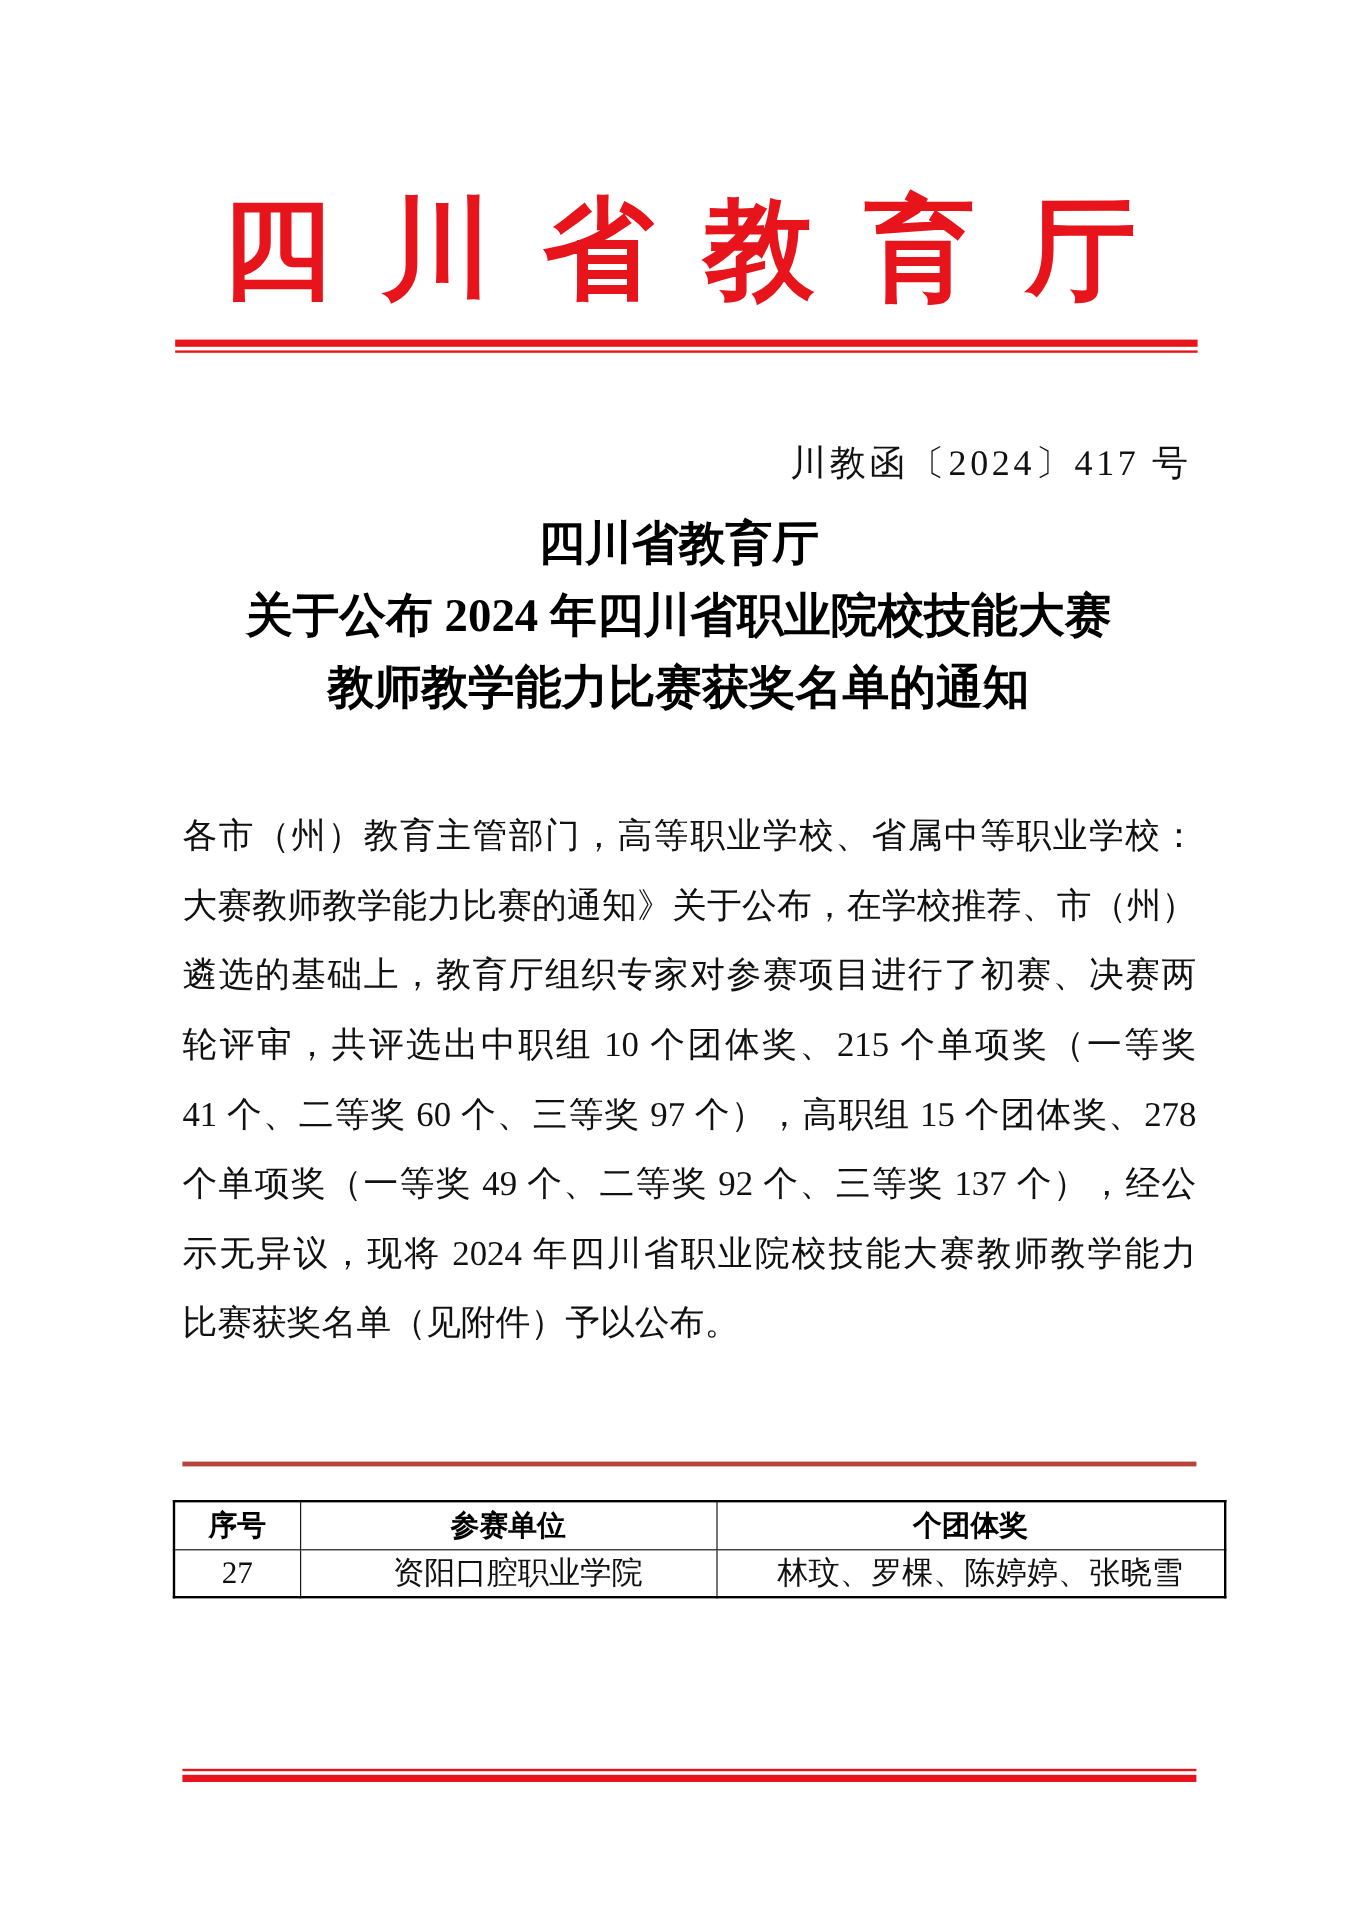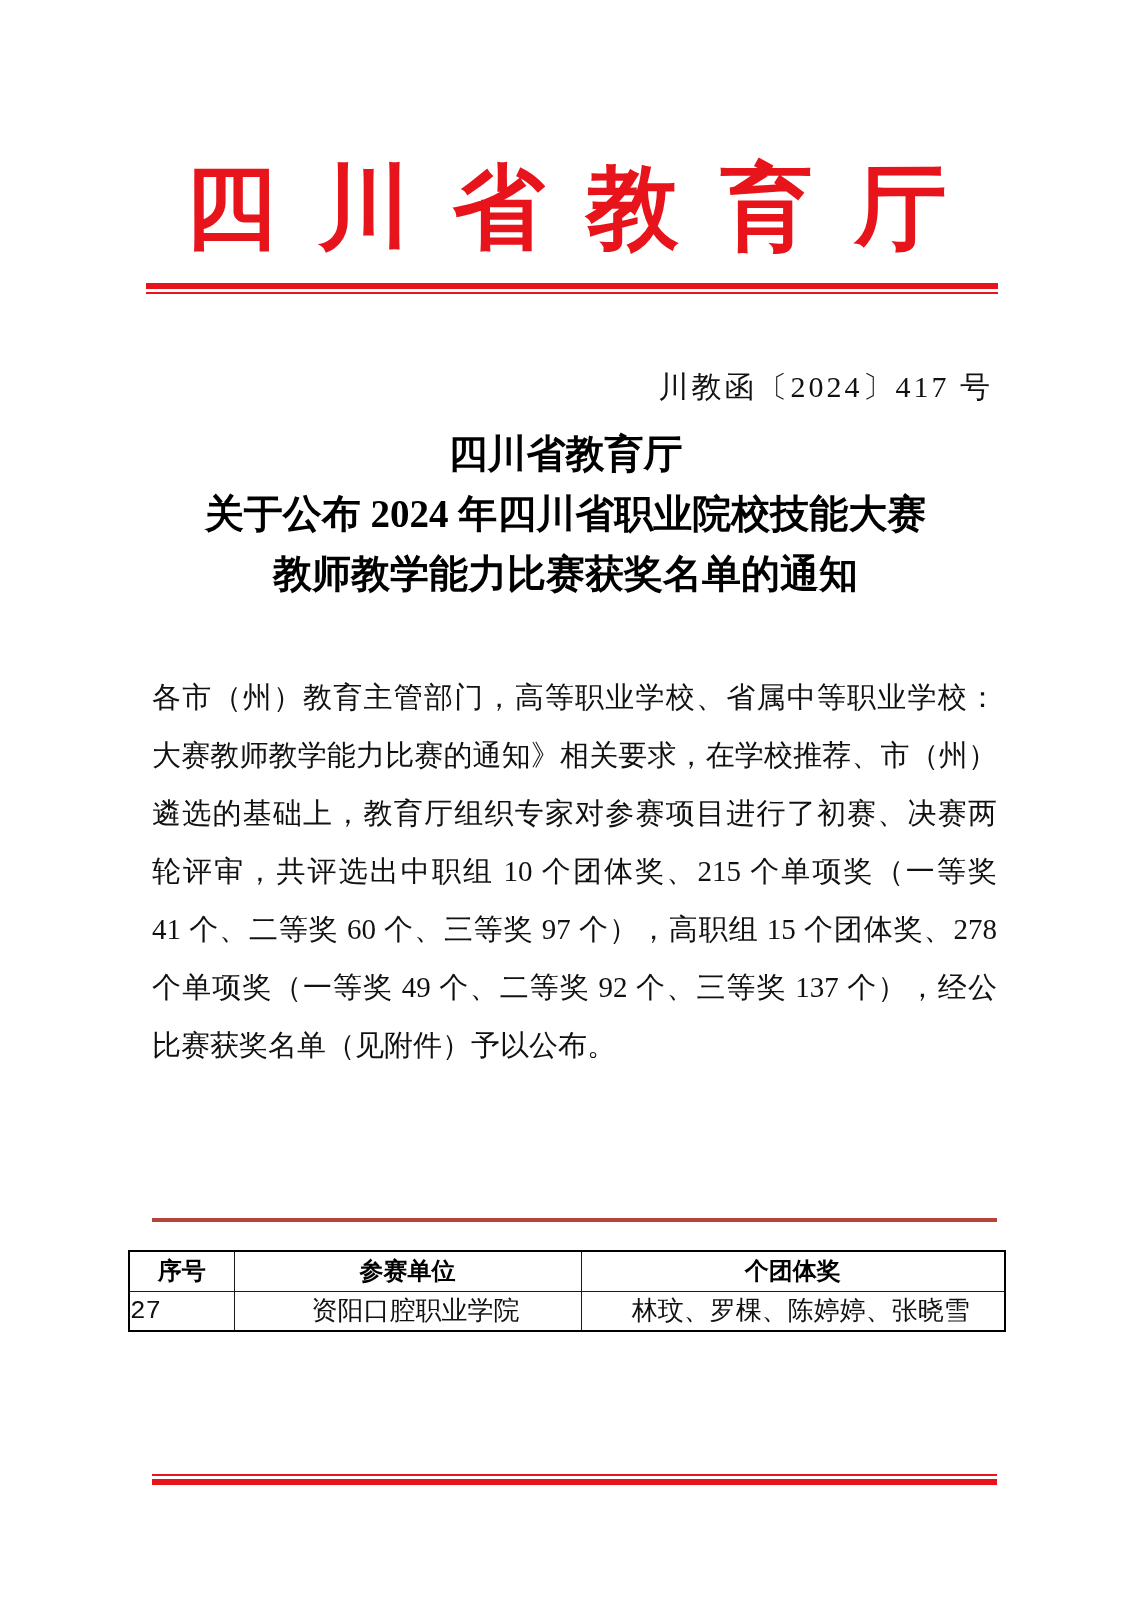--- a/index.html
+++ b/index.html
@@ -52,32 +52,32 @@
   .bodyline.indent { text-indent: 58px; }
   .bodyline.plain  { text-align-last: left; white-space: normal; }
 
   
   .rule-mid {
     position: absolute; top: 1218px; left: 152px; width: 845px; height: 4px;
     background: #b6423a;
   }
 
   
-  .awards { position: absolute; top: 1250px; left: 128px; width: 878px; }
+  .awards { position: absolute; top: 1250px; left: 144px; width: 878px; }
   table {
     width: 100%; border-collapse: collapse; table-layout: fixed;
     border: 2px solid #000;
   }
   th, td { border: 1px solid #1a1a1a; height: 40px; vertical-align: middle; }
   th {
     font-family: "Liberation Sans", "DejaVu Sans", sans-serif;
     font-size: 24px; font-weight: bold; text-align: center; color: #000;
   }
   td { font-size: 26px; color: #111; }
-  td.c-no { text-align: left; font-family: Liberation Mono, monospace; }
+  td.c-no { text-align: center; }
   td.c-unit, td.c-teachers { text-align: center; padding-left: 16px; }
 
   
   .rule-bottom { position: absolute; top: 1474px; left: 152px; width: 845px; }
   .rule-bottom .thin  { height: 2px; background: #e8141b; }
   .rule-bottom .gap   { height: 3px; background: transparent; }
   .rule-bottom .thick { height: 6px; background: #e8141b; }
 </style>
 </head>
 <body>
@@ -95,25 +95,26 @@
   <div class="docnum">川教函〔2024〕417 号</div>
 
   <div class="notice-title">
     <div>四川省教育厅</div>
     <div>关于公布 2024 年四川省职业院校技能大赛</div>
     <div>教师教学能力比赛获奖名单的通知</div>
   </div>
 
   <div class="body-text">
     <div class="bodyline">各市（州）教育主管部门，高等职业学校、省属中等职业学校：</div>
-    <div class="bodyline">大赛教师教学能力比赛的通知》相关要求，在学校推荐、市（州）</div>
+    <div class="bodyline">大赛教师教学能力比赛的通知》关于公布，在学校推荐、市（州）</div>
     <div class="bodyline">遴选的基础上，教育厅组织专家对参赛项目进行了初赛、决赛两</div>
     <div class="bodyline">轮评审，共评选出中职组 10 个团体奖、215 个单项奖（一等奖</div>
     <div class="bodyline">41 个、二等奖 60 个、三等奖 97 个），高职组 15 个团体奖、278</div>
     <div class="bodyline">个单项奖（一等奖 49 个、二等奖 92 个、三等奖 137 个），经公</div>
+    <div class="bodyline">示无异议，现将 2024 年四川省职业院校技能大赛教师教学能力</div>
     <div class="bodyline plain">比赛获奖名单（见附件）予以公布。</div>
   </div>
 
   <div class="rule-mid"></div>
 
   <div class="awards">
     <table>
       <colgroup>
         <col style="width:105px">
         <col style="width:347px">

